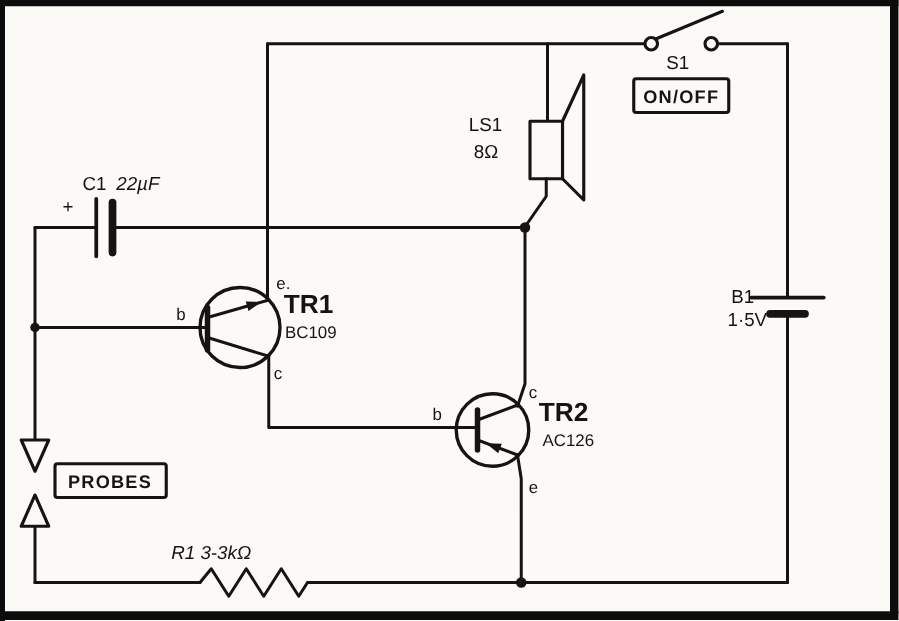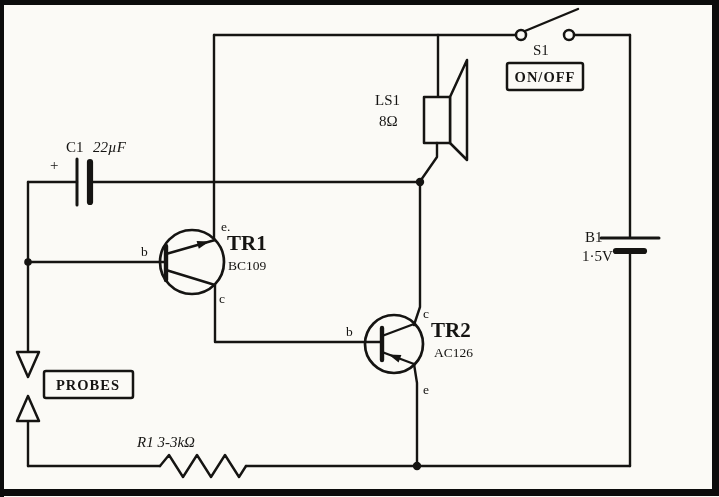--- a/index.html
+++ b/index.html
@@ -1,19 +1,19 @@
 <!DOCTYPE html>
 <html><head>
 <meta charset="utf-8">
 <style>
   html,body { margin:0; padding:0; background:#e8e6e0; }
   .page {
     position:relative; width:719px; height:497px;
     background:#fbfaf6; overflow:hidden;
-    font-family:Liberation Serif, serif;
+    font-family:Liberation Sans, sans-serif;
   }
   svg { display:block; }
   .wire  { stroke:#151412; stroke-width:2.4; fill:none; stroke-linecap:round; stroke-linejoin:round; }
   .shape { stroke:#151412; stroke-width:2.5; fill:#fbfaf6; stroke-linejoin:round; }
   .tbody { stroke:#151412; stroke-width:2.7; fill:none; }
   .bar   { stroke:#151412; stroke-width:4.4; stroke-linecap:round; }
   .plate-thin  { stroke:#151412; stroke-width:3;   stroke-linecap:round; }
   .plate-thick { stroke:#151412; stroke-width:6.2; stroke-linecap:round; }
   .dot   { fill:#151412; }
   .arrow { fill:#151412; }

